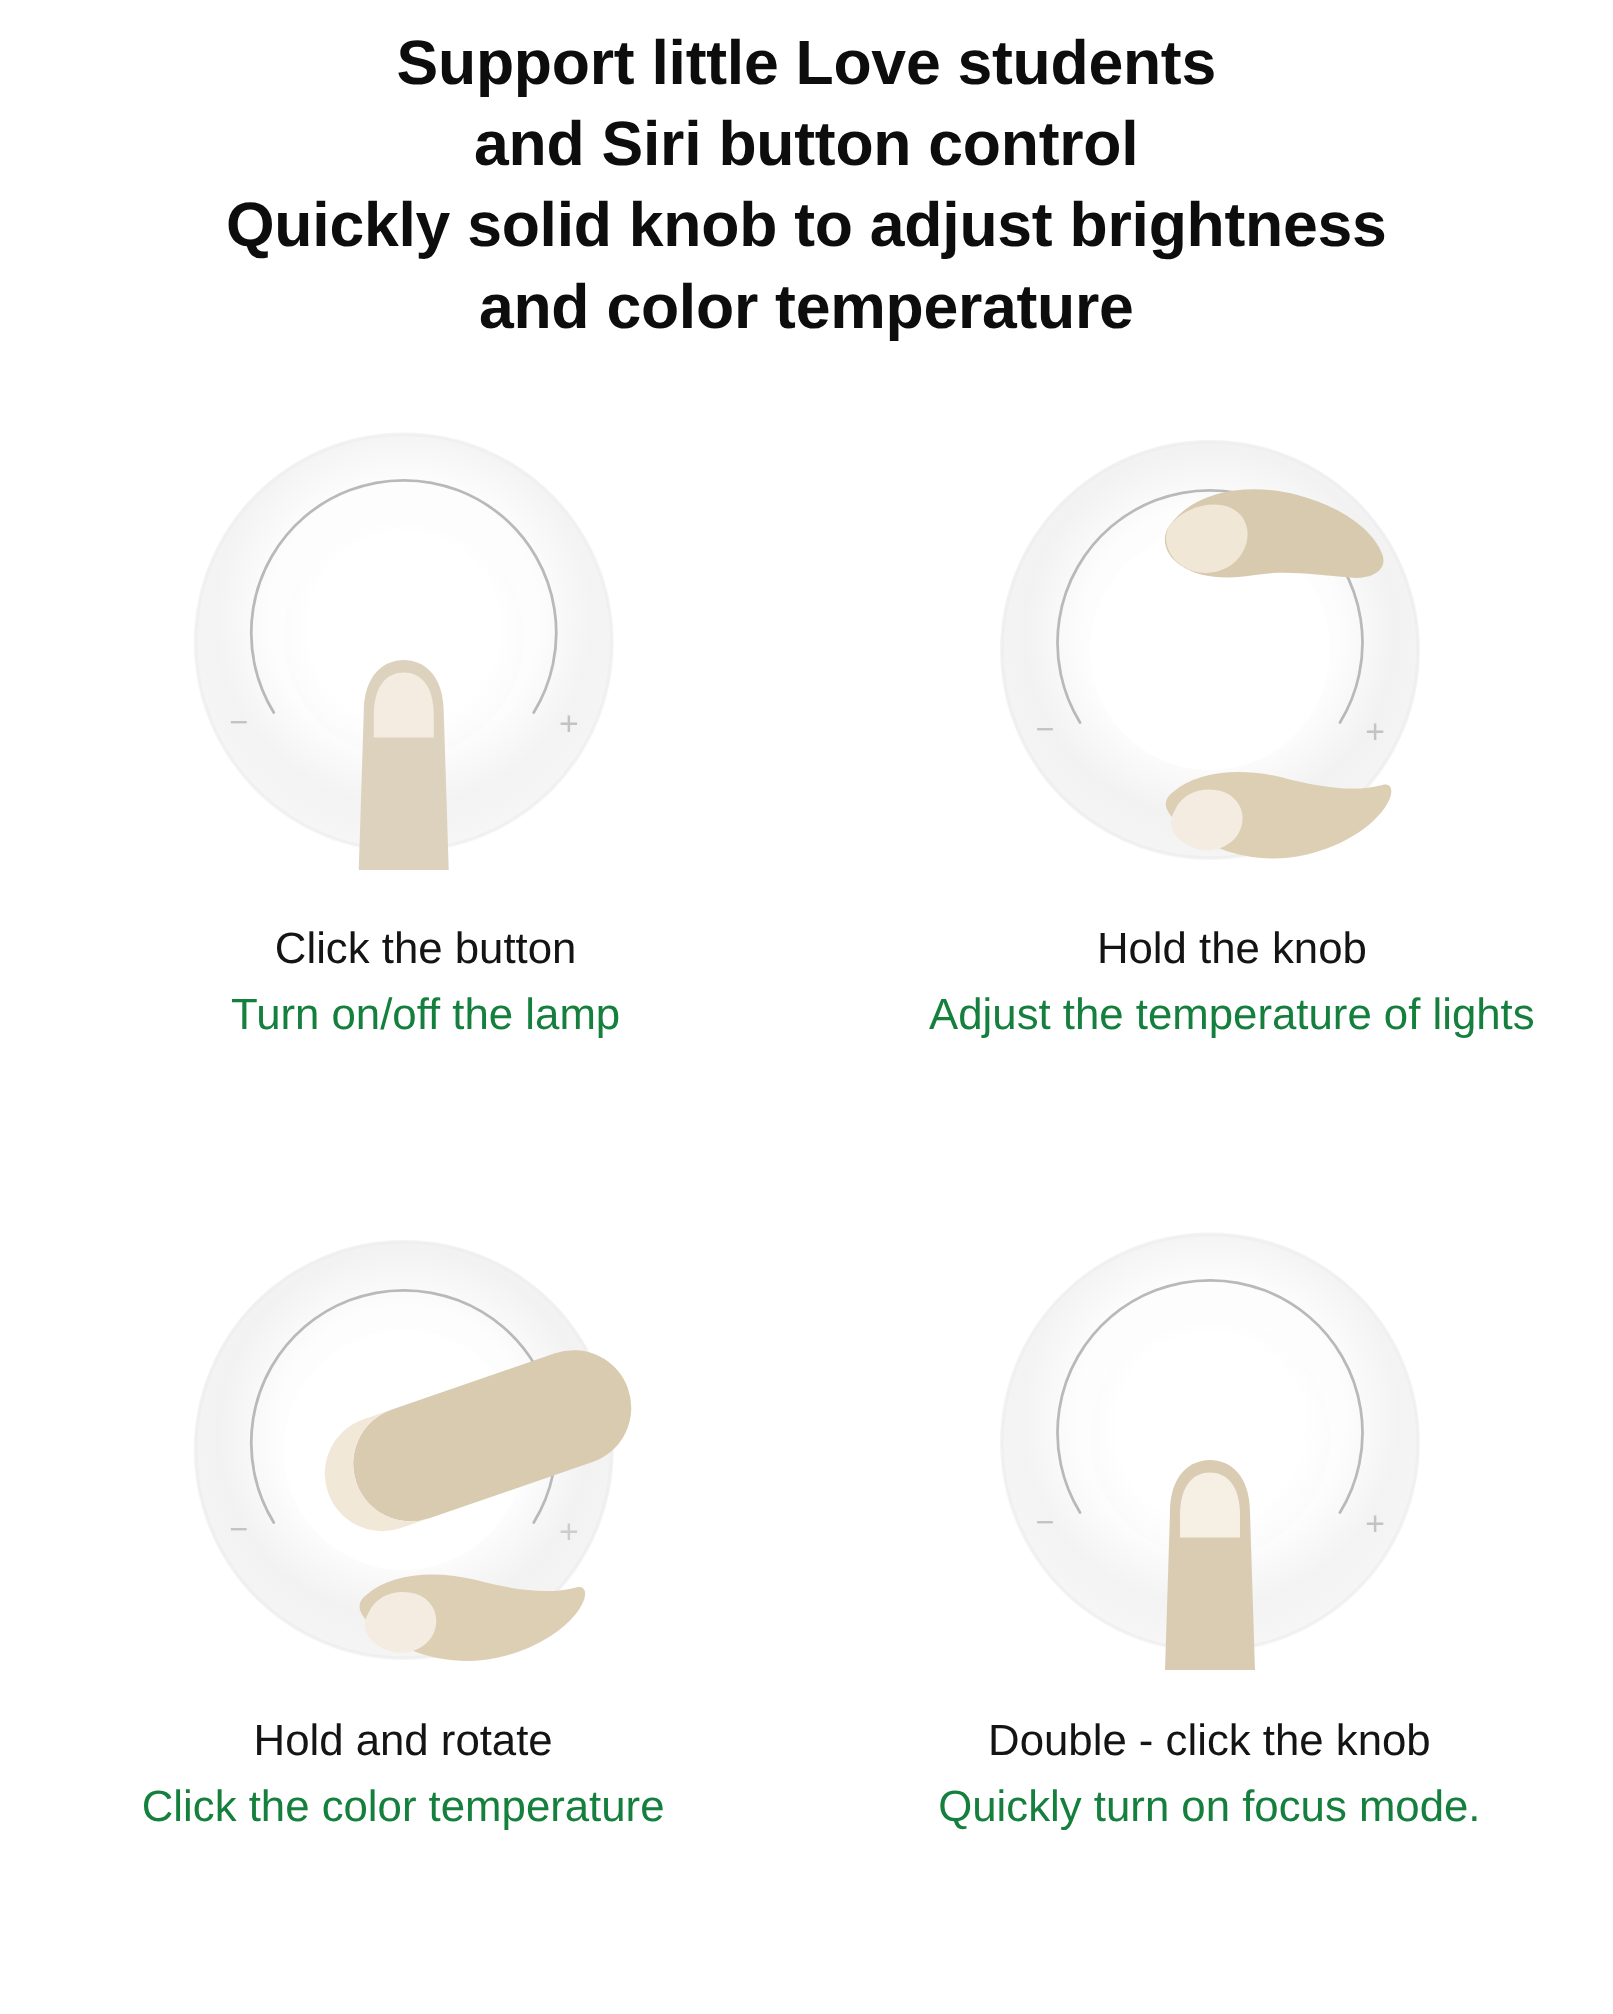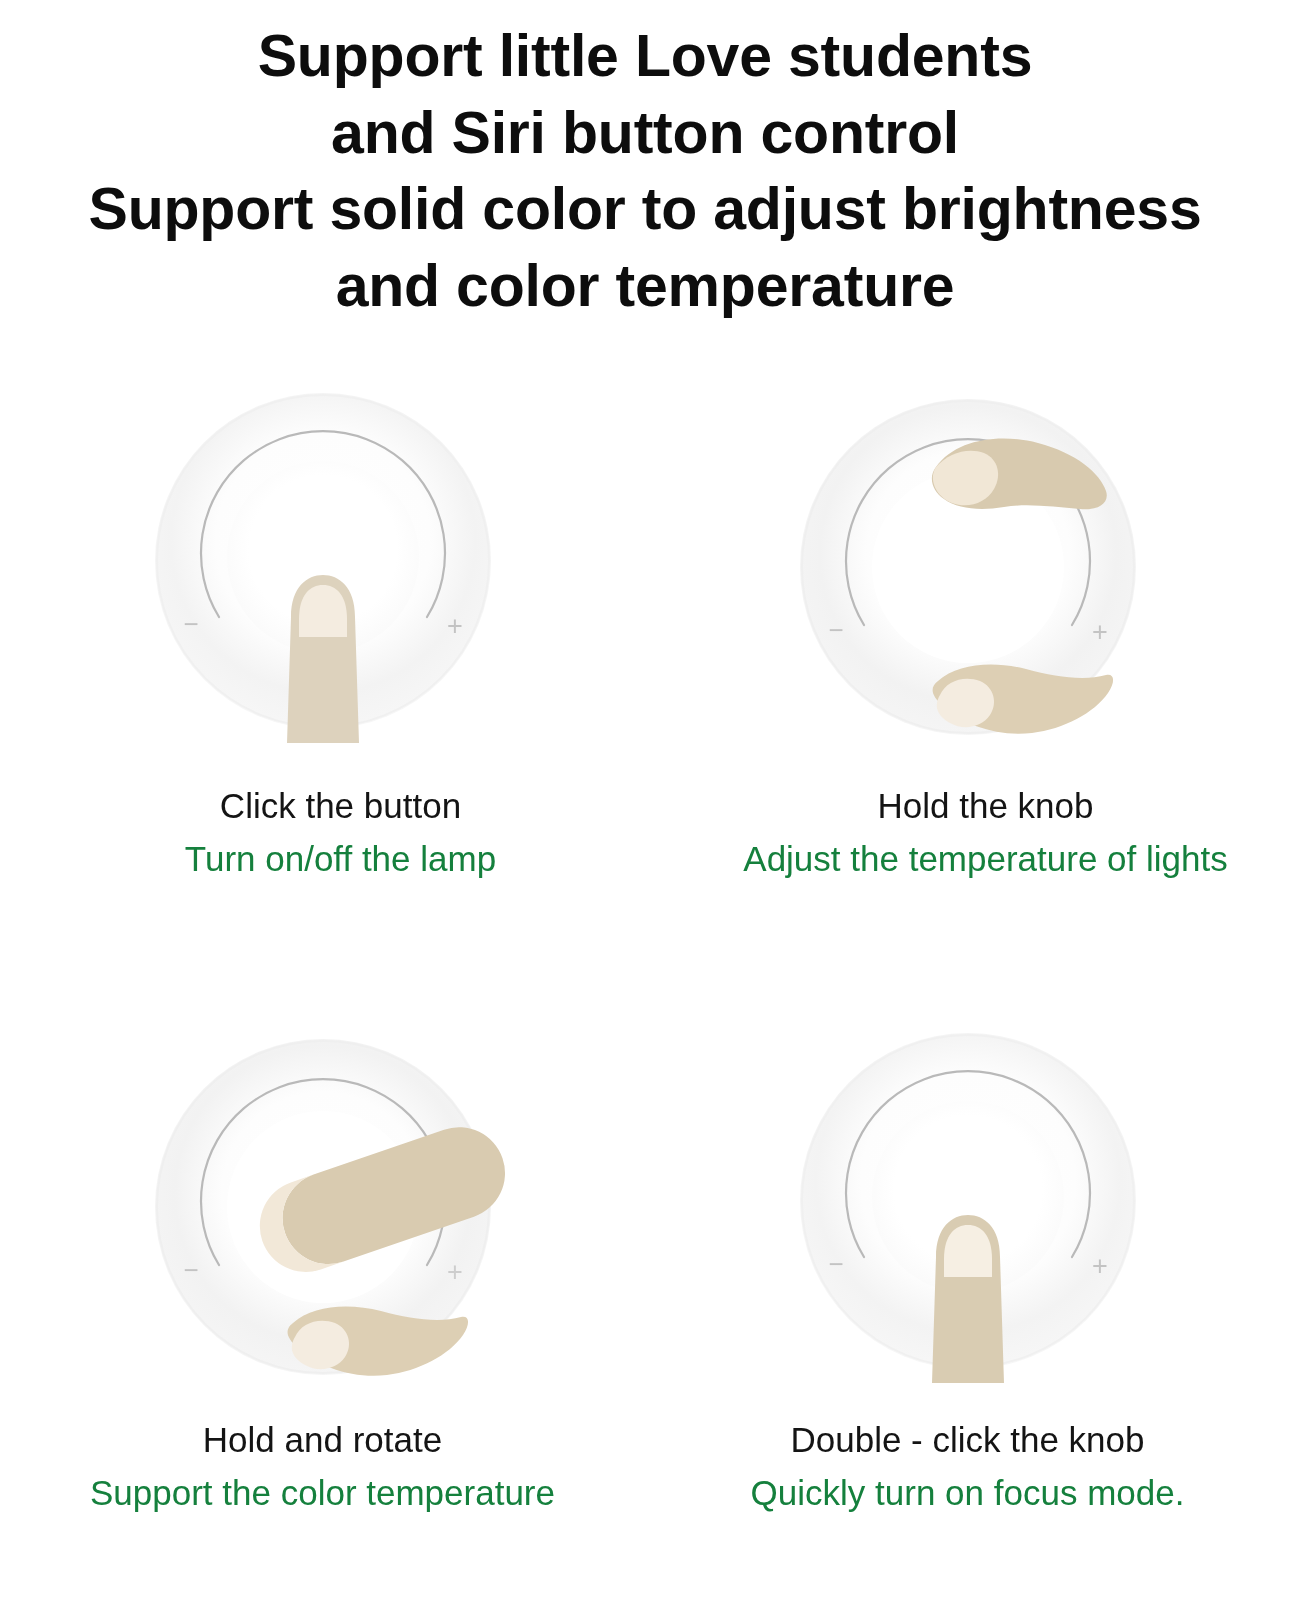--- a/index.html
+++ b/index.html
@@ -16,21 +16,21 @@
     position: relative;
   }
 
   
   .heading {
     width: 100%;
     padding-top: 18px;
     text-align: center;
   }
   .heading-line {
-    font-size: 59px;
+    font-size: 50px;
     font-weight: bold;
     line-height: 1.30;
     letter-spacing: -0.2px;
     color: #0d0d0d;
     white-space: nowrap;
   }
 
   
   .panels {
     margin-top: 56px;
@@ -77,21 +77,21 @@
   
   .panel.row1 .captions { margin-top: 18px; margin-left: 36px; }
   .panel.row2 .captions { margin-top: 12px; }
 </style>
 </head>
 <body>
 
 <div class="heading">
   <div class="heading-line">Support little Love students</div>
   <div class="heading-line">and Siri button control</div>
-  <div class="heading-line">Support solid color to adjust brightness</div>
+  <div class="heading-line">Quickly solid knob to adjust brightness</div>
   <div class="heading-line">and color temperature</div>
 </div>
 
 <div class="panels">
 
   <div class="panel row1">
     <div class="knob-wrap">
       <svg class="knob-svg" viewBox="0 0 360 380">
         <defs>
           <radialGradient id="dialGrad1" cx="50%" cy="44%" r="58%">
@@ -203,21 +203,21 @@
           <rect x="138" y="146" width="230" height="92" rx="46" ry="46" fill="#d9cbb0"></rect>
           <path d="M 184 146 L 160 146 A 46 46 0 0 0 160 238 L 184 238
                    A 46 46 0 0 1 184 146 Z" fill="#f2e8d8"></path>
         </g>
         <text x="48" y="258" font-family="Liberation Sans, sans-serif" font-size="26" fill="#c3c3c3" text-anchor="middle">−</text>
         <text x="312" y="260" font-family="Liberation Sans, sans-serif" font-size="27" fill="#cdcdcd" text-anchor="middle">+</text>
       </svg>
     </div>
     <div class="captions">
       <div class="caption-main">Hold and rotate</div>
-      <div class="caption-sub">Support the color temperature</div>
+      <div class="caption-sub">Click the color temperature</div>
     </div>
   </div>
 
   <div class="panel row2">
     <div class="knob-wrap">
       <svg class="knob-svg" viewBox="0 0 360 380">
         <defs>
           <radialGradient id="dialGrad4" cx="50%" cy="44%" r="58%">
             <stop offset="0%" stop-color="#ffffff"></stop>
             <stop offset="55%" stop-color="#fdfdfd"></stop>

